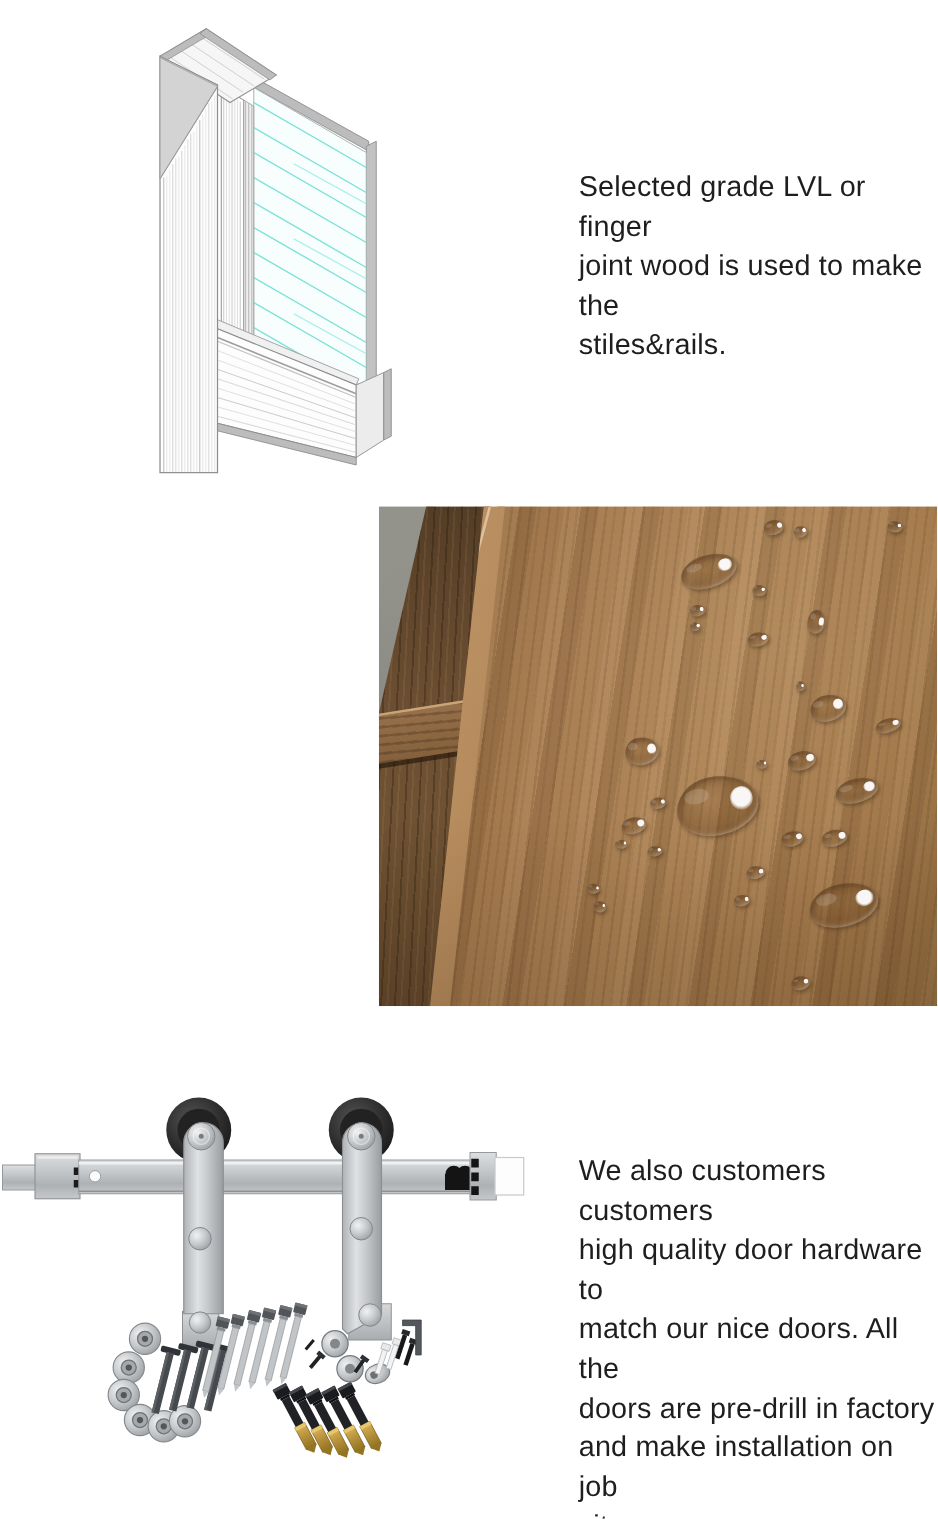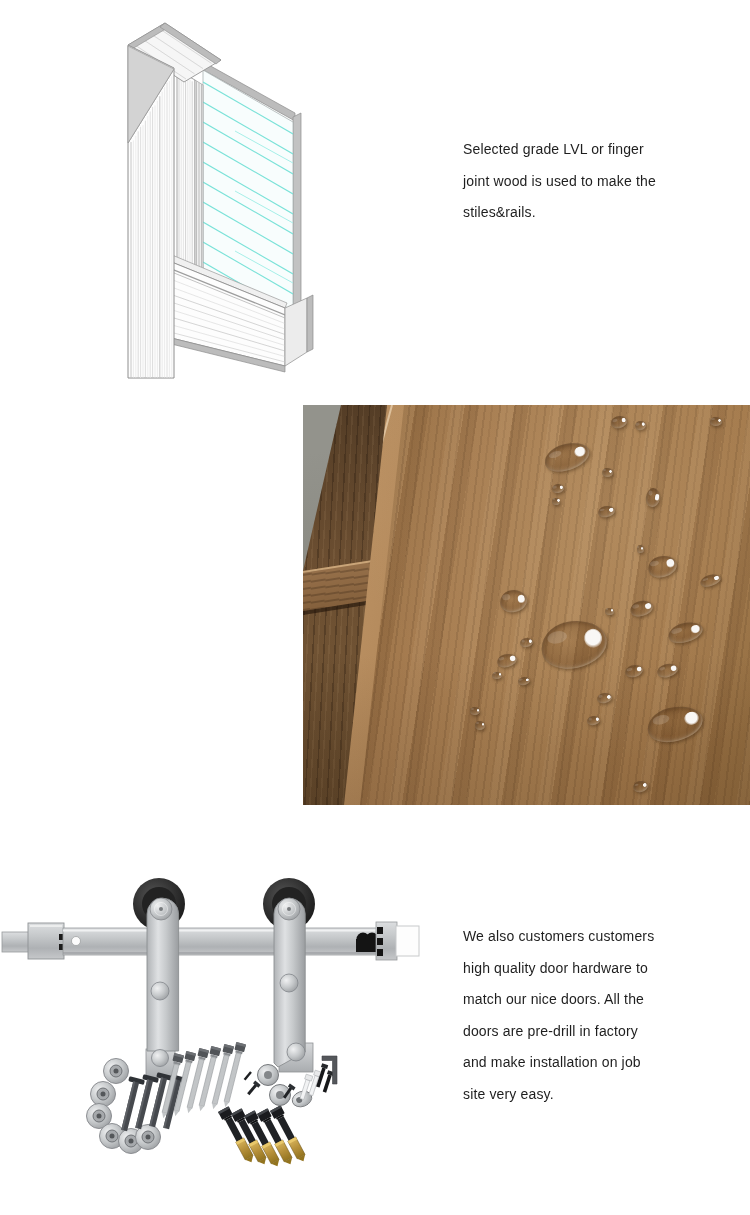--- a/index.html
+++ b/index.html
@@ -1,18 +1,18 @@
 <!DOCTYPE html>
 <html><head>
 <meta charset="utf-8">
 <style>
   html,body{margin:0;padding:0;background:#ffffff;}
   .page{position:relative;width:750px;height:1215px;background:#fff;overflow:hidden;
         font-family:"Liberation Sans", sans-serif;}
-  .copy{position:absolute;width:285px;font-size:14px;line-height:31.6px;letter-spacing:.15px;
+  .copy{position:absolute;width:285px;font-size:23px;line-height:31.6px;letter-spacing:.15px;
         color:#1e1e1e;white-space:pre-line;margin:0;}
   .copy-materials{left:463px;top:134px;}
   .copy-finish{left:28px;top:518px;}
   .copy-hardware{left:463px;top:921px;}
 
   .diagram{position:absolute;left:95px;top:0;width:265px;height:380px;}
   .hardware{position:absolute;left:0;top:852px;width:430px;height:330px;}
 
   
   .photo{position:absolute;left:303px;top:405px;width:447px;height:400px;overflow:hidden;}

